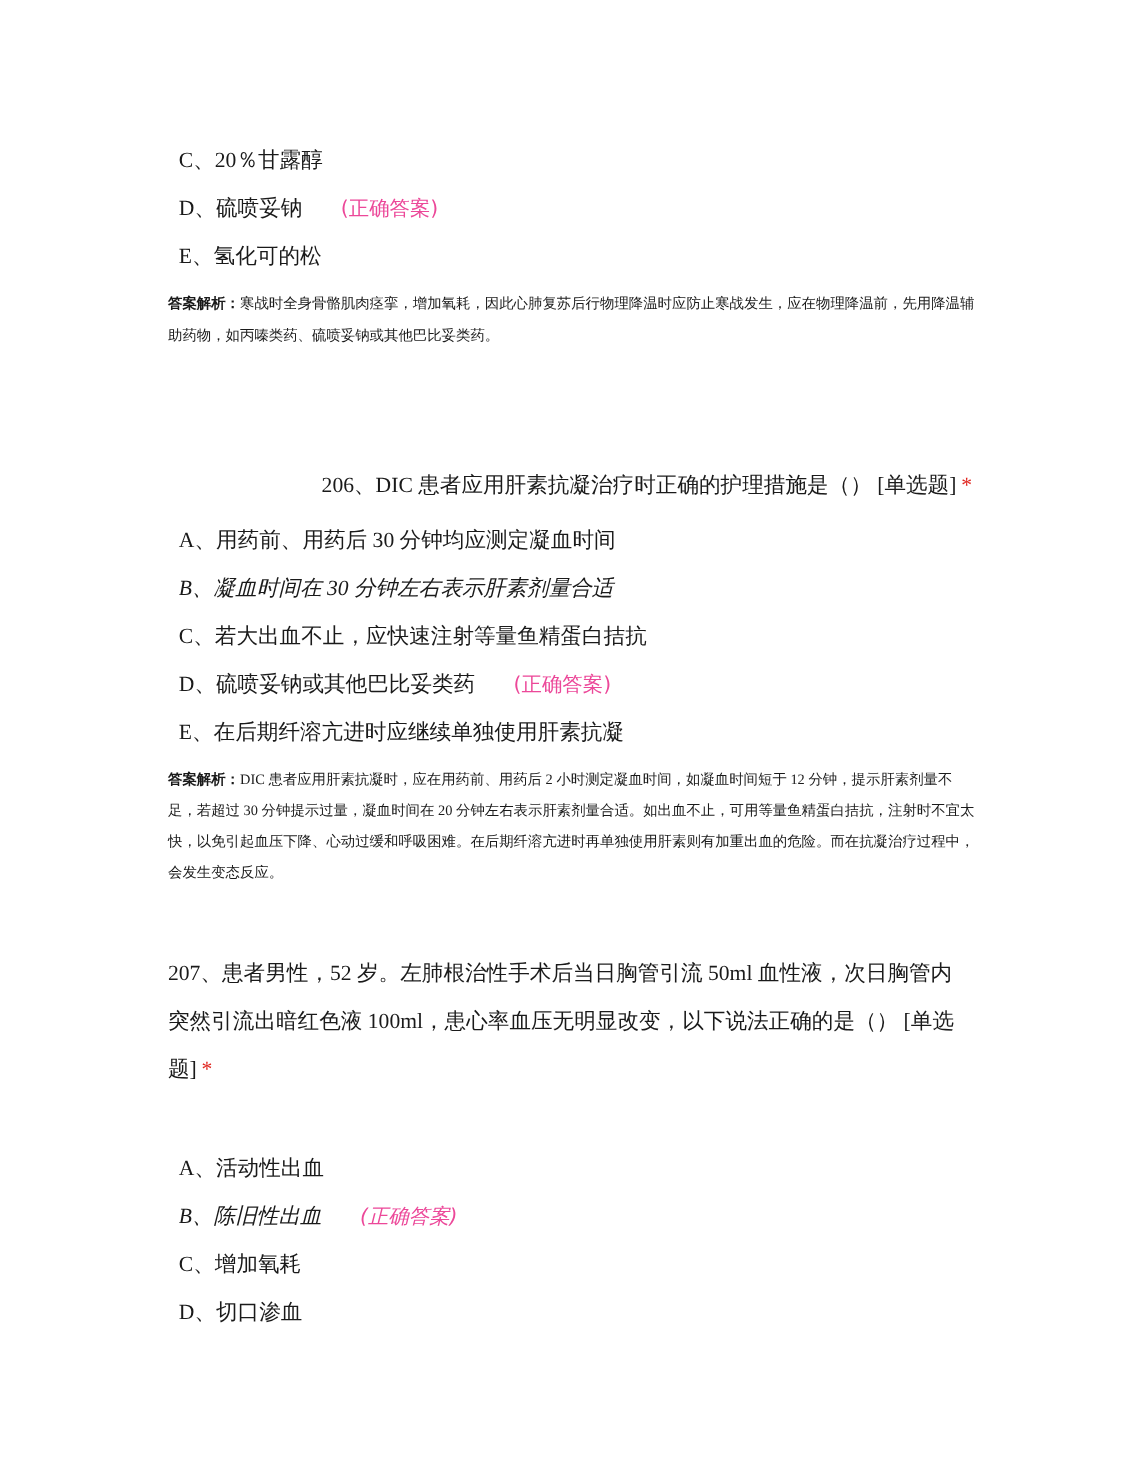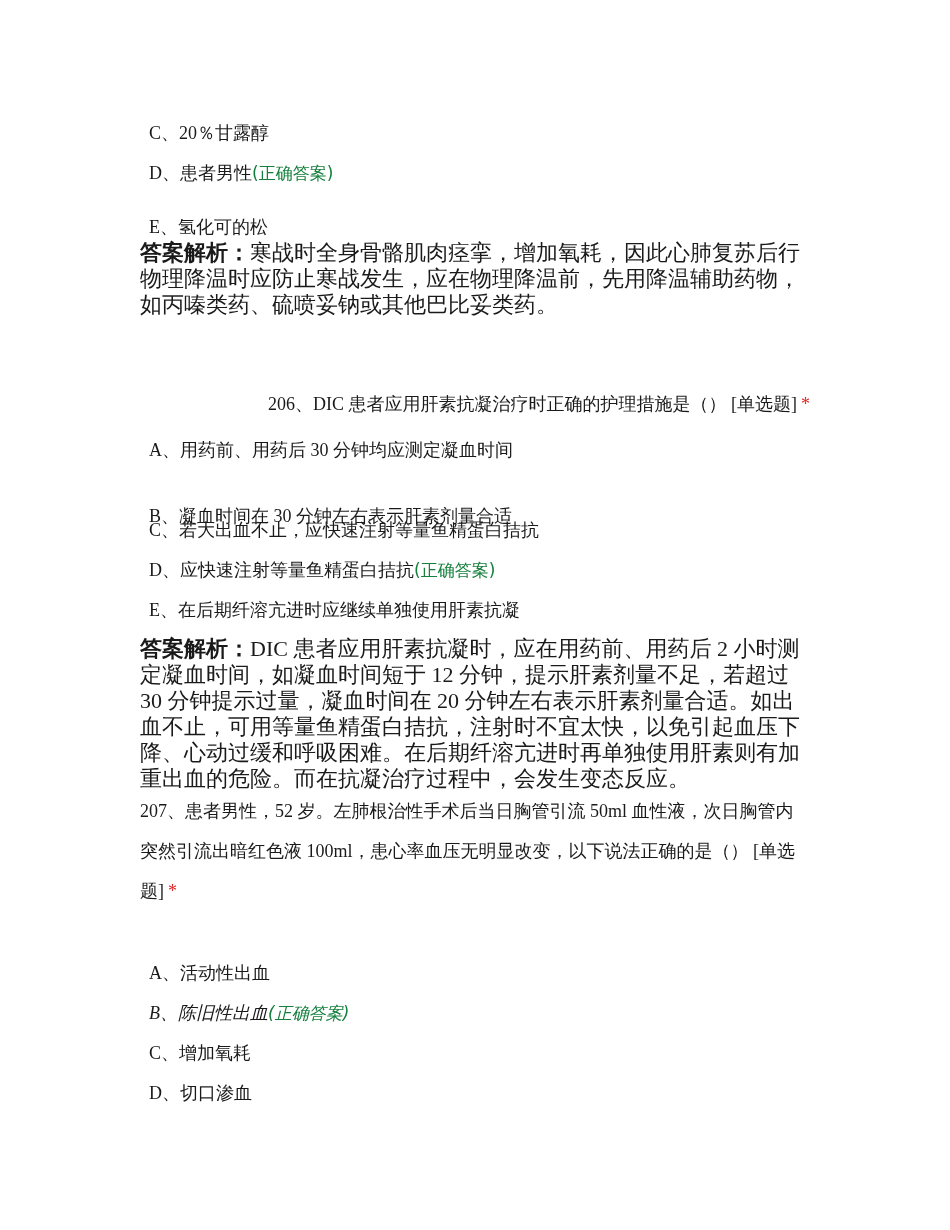--- a/index.html
+++ b/index.html
@@ -21,30 +21,31 @@
       top: 0;
       width: 680px;
     }
     .opt {
       position: absolute;
       left: 9px;
       white-space: nowrap;
       line-height: 24px;
     }
     .correct {
-      color: #15803d;
+      color: #ec4899;
       font-family: "DejaVu Sans", "Liberation Sans", sans-serif;
       font-size: 17px;
+      padding-left: 32px;
     }
     .analysis {
       position: absolute;
       left: 0;
       width: 676px;
       line-height: 26px;
-      font-size: 22px;
+      font-size: 12px;
     }
     .analysis .lbl {
       font-weight: bold;
     }
     .qtitle {
       position: absolute;
       left: 0;
       width: 670px;
       line-height: 40px;
     }
@@ -55,43 +56,43 @@
   </style>
 </head>
 <body>
 
 <div class="page">
 
   <div class="opt" style="top:121px;">
     <span>C、</span><span>20％甘露醇</span>
   </div>
   <div class="opt" style="top:161px;">
-    <span>D、</span><span>患者男性</span><span class="correct">(正确答案)</span>
+    <span>D、</span><span>硫喷妥钠</span><span class="correct">(正确答案)</span>
   </div>
-  <div class="opt" style="top:215px;">
+  <div class="opt" style="top:201px;">
     <span>E、</span><span>氢化可的松</span>
   </div>
   <div class="analysis" style="top:240px;">
     <span class="lbl">答案解析：</span><span>寒战时全身骨骼肌肉痉挛，增加氧耗，因此心肺复苏后行物理降温时应防止寒战发生，应在物理降温前，先用降温辅助药物，如丙嗪类药、硫喷妥钠或其他巴比妥类药。</span>
   </div>
 
   <div class="qtitle" style="top:384px;text-align:right;">
     <span>206、DIC 患者应用肝素抗凝治疗时正确的护理措施是（）  [单选题]</span><span class="req">*</span>
   </div>
   <div class="opt" style="top:438px;">
     <span>A、</span><span>用药前、用药后 30 分钟均应测定凝血时间</span>
   </div>
-  <div class="opt" style="top:504px;">
+  <div class="opt" style="top:478px;font-style:italic;">
     <span>B、</span><span>凝血时间在 30 分钟左右表示肝素剂量合适</span>
   </div>
   <div class="opt" style="top:518px;">
     <span>C、</span><span>若大出血不止，应快速注射等量鱼精蛋白拮抗</span>
   </div>
   <div class="opt" style="top:558px;">
-    <span>D、</span><span>应快速注射等量鱼精蛋白拮抗</span><span class="correct">(正确答案)</span>
+    <span>D、</span><span>硫喷妥钠或其他巴比妥类药</span><span class="correct">(正确答案)</span>
   </div>
   <div class="opt" style="top:598px;text-align:center;">
     <span>E、</span><span>在后期纤溶亢进时应继续单独使用肝素抗凝</span>
   </div>
   <div class="analysis" style="top:636px;">
     <span class="lbl">答案解析：</span><span>DIC 患者应用肝素抗凝时，应在用药前、用药后 2 小时测定凝血时间，如凝血时间短于 12 分钟，提示肝素剂量不足，若超过 30 分钟提示过量，凝血时间在 20 分钟左右表示肝素剂量合适。如出血不止，可用等量鱼精蛋白拮抗，注射时不宜太快，以免引起血压下降、心动过缓和呼吸困难。在后期纤溶亢进时再单独使用肝素则有加重出血的危险。而在抗凝治疗过程中，会发生变态反应。</span>
   </div>
 
   <div class="qtitle" style="top:791px;">
     <span>207、患者男性，52 岁。左肺根治性手术后当日胸管引流 50ml 血性液，次日胸管内突然引流出暗红色液 100ml，患心率血压无明显改变，以下说法正确的是（）  [单选题]</span><span class="req">*</span>

